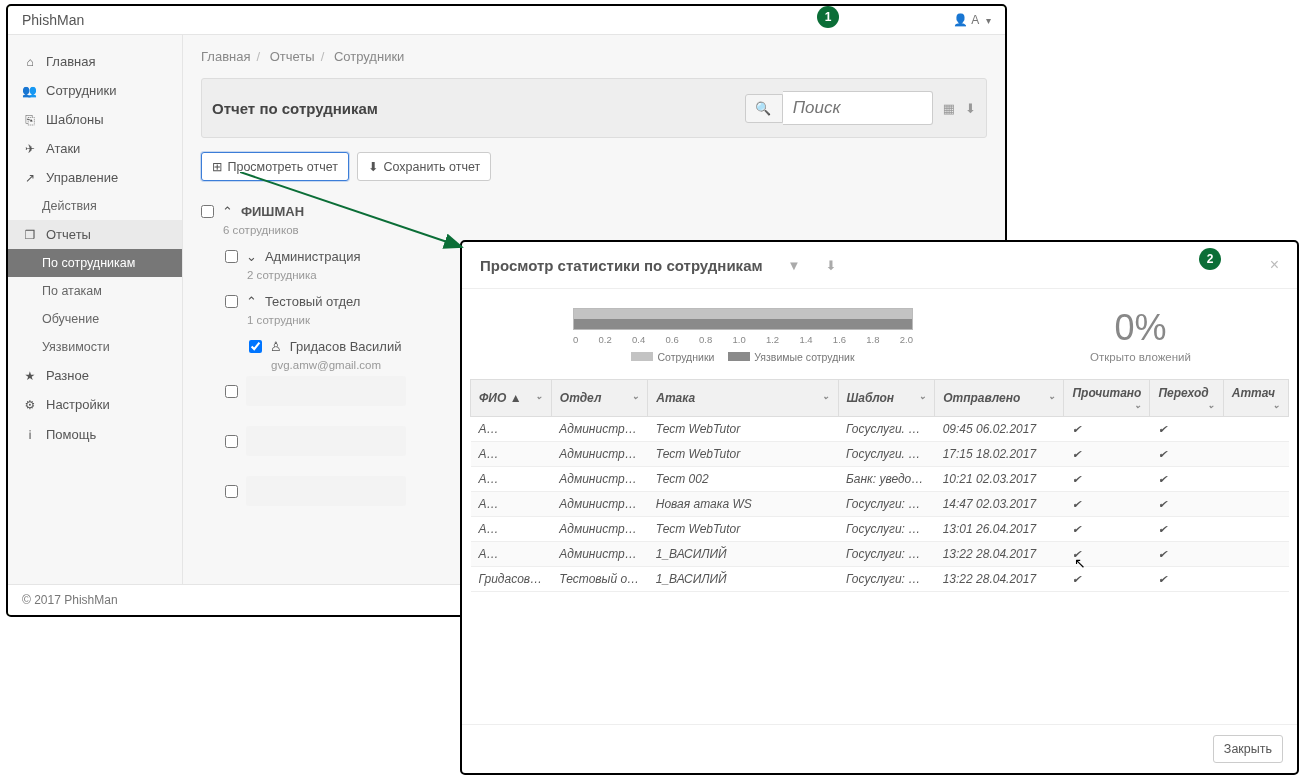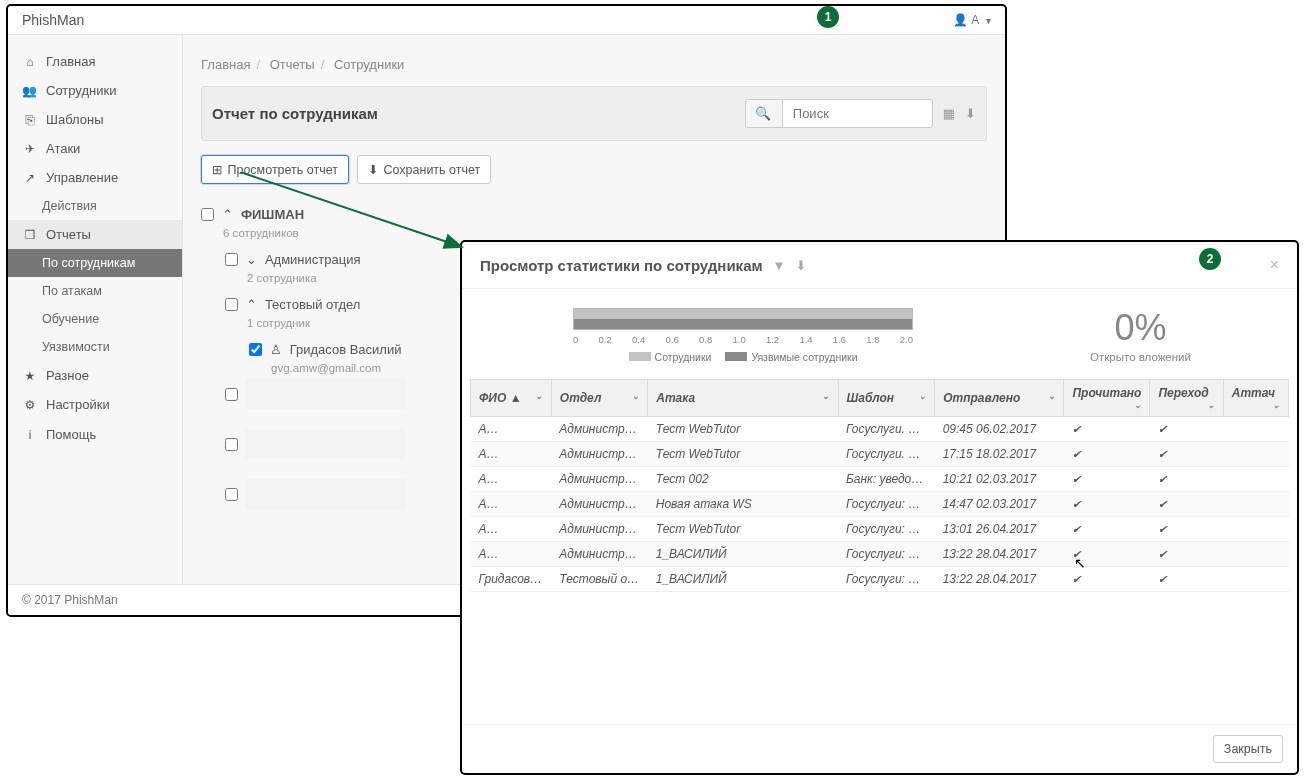--- a/index.html
+++ b/index.html
@@ -13,27 +13,27 @@
 .user { color: #777; font-size: 12px; }
 .user .caret { margin-left: 4px; font-size: 10px; }
 .body1 { display: flex; height: calc(100% - 58px); }
 .sidebar { width: 175px; background: #f7f7f7; border-right: 1px solid #e5e5e5; padding-top: 12px; }
 .sidebar .item, .sidebar .subitem { display: flex; align-items: center; padding: 7px 14px; color: #555; cursor: pointer; font-size: 13px; }
 .sidebar .item .ic { width: 16px; margin-right: 8px; text-align: center; font-size: 12px; }
 .sidebar .subitem { padding-left: 34px; font-size: 12.5px; color: #666; }
 .sidebar .active { background: #777; color: #fff; align-items: flex-end; }
 .sidebar .active-parent { background: #eaeaea; }
 .content1 { flex: 1; padding: 14px 18px; background: #f7f7f7; overflow: hidden; }
-.breadcrumb { color: #888; font-size: 13px; margin-bottom: 14px; margin-top: 8px; }
+.breadcrumb { color: #888; font-size: 13px; margin-bottom: 14px; }
 .breadcrumb .sep { margin: 0 6px; color: #bbb; }
 .panel-header { display: flex; align-items: center; background: #eee; border: 1px solid #ddd; border-radius: 3px; padding: 12px 10px; justify-content: space-between; }
 .panel-header h3 { font-size: 15px; font-weight: 600; color: #444; }
 .searchgrp { display: flex; align-items: center; gap: 0; }
 .searchgrp .sbtn { border: 1px solid #ccc; background: #f5f5f5; padding: 6px 10px; border-radius: 3px 0 0 3px; color: #777; }
-.searchgrp input { border: 1px solid #ccc; border-left: none; padding: 6px 10px; width: 150px; border-radius: 0 3px 3px 0; font-size: 13px; }
+.searchgrp input { border: 1px solid #ccc; border-left: none; padding: 6px 10px; width: 150px; border-radius: 0 3px 3px 0; font-size: 17px; font-style: italic; }
 .hicons { margin-left: 10px; color: #999; display: flex; gap: 10px; }
 .btnrow { margin-top: 14px; display: flex; gap: 8px; }
 .btn { border: 1px solid #ccc; background: #fff; padding: 6px 10px; border-radius: 3px; font-size: 12.5px; color: #555; cursor: pointer; display: inline-flex; align-items: center; gap: 5px; }
 .btn.primary-outline { border: 1.5px solid #3b7dd8; box-shadow: 0 0 0 1px rgba(59,125,216,0.25); }
 .tree { margin-top: 18px; }
 .tree .node { display: flex; align-items: center; gap: 8px; font-size: 13px; color: #555; padding: 5px 0; }
 .tree .count { margin-left: 22px; font-size: 11.5px; color: #999; padding-bottom: 8px; }
 .tree .lvl1 { margin-left: 0; }
 .tree .lvl2 { margin-left: 24px; }
 .tree .lvl3 { margin-left: 48px; }
@@ -45,21 +45,21 @@
 
 .badge { position: absolute; width: 22px; height: 22px; background: #0b6e37; border-radius: 50%; color: #fff; display: flex; align-items: center; justify-content: center; font-size: 12px; font-weight: 600; z-index: 50; }
 .badge1 { left: 817px; top: 6px; }
 .badge2 { left: 1199px; top: 248px; }
 
 
 .arrow { position: absolute; left: 240px; top: 172px; z-index: 40; pointer-events: none; }
 
 
 .win2 { position: absolute; left: 460px; top: 240px; width: 839px; height: 535px; border: 2px solid #000; border-radius: 5px; background: #fff; overflow: hidden; display: flex; flex-direction: column; }
-.modal-head { display: flex; align-items: center; padding: 14px 18px; color: #555; gap: 10px; border-bottom: 1px solid #eee; }
+.modal-head { display: flex; align-items: center; padding: 14px 18px; color: #555; gap: 25px; border-bottom: 1px solid #eee; }
 .modal-head h3 { font-size: 15px; font-weight: 600; }
 .modal-head .mic { color: #aaa; font-size: 13px; }
 .modal-head .close { margin-left: auto; color: #bbb; font-size: 16px; cursor: pointer; }
 .stats { display: flex; align-items: center; justify-content: space-around; padding: 18px 20px 10px; }
 .stat { text-align: center; }
 .stat .big { font-size: 36px; color: #888; font-weight: 300; }
 .stat .lbl { font-size: 11.5px; color: #888; margin-top: 2px; }
 .chartwrap { display: flex; flex-direction: column; align-items: center; width: 350px; }
 .chart { width: 340px; height: 22px; border: 1px solid #bbb; position: relative; display: flex; flex-direction: column; margin-bottom: 4px; }
 .chart .band { flex: 1; display: flex; }
@@ -259,21 +259,21 @@
             <span>0.8</span>
             <span>1.0</span>
             <span>1.2</span>
             <span>1.4</span>
             <span>1.6</span>
             <span>1.8</span>
             <span>2.0</span>
           </div>
         <div class="legend">
           <span><span class="sw g1"></span><span>Сотрудники</span></span>
-          <span><span class="sw g2"></span><span>Уязвимые сотрудники</span></span>
+          <span><span class="sw g2"></span><span>Уязвимые сотрудник</span></span>
         </div>
       </div>
       <div class="stat">
         <div class="big">0%</div>
         <div class="lbl">Открыто вложений</div>
       </div>
     </div>
 
     <table class="table">
       <colgroup>

